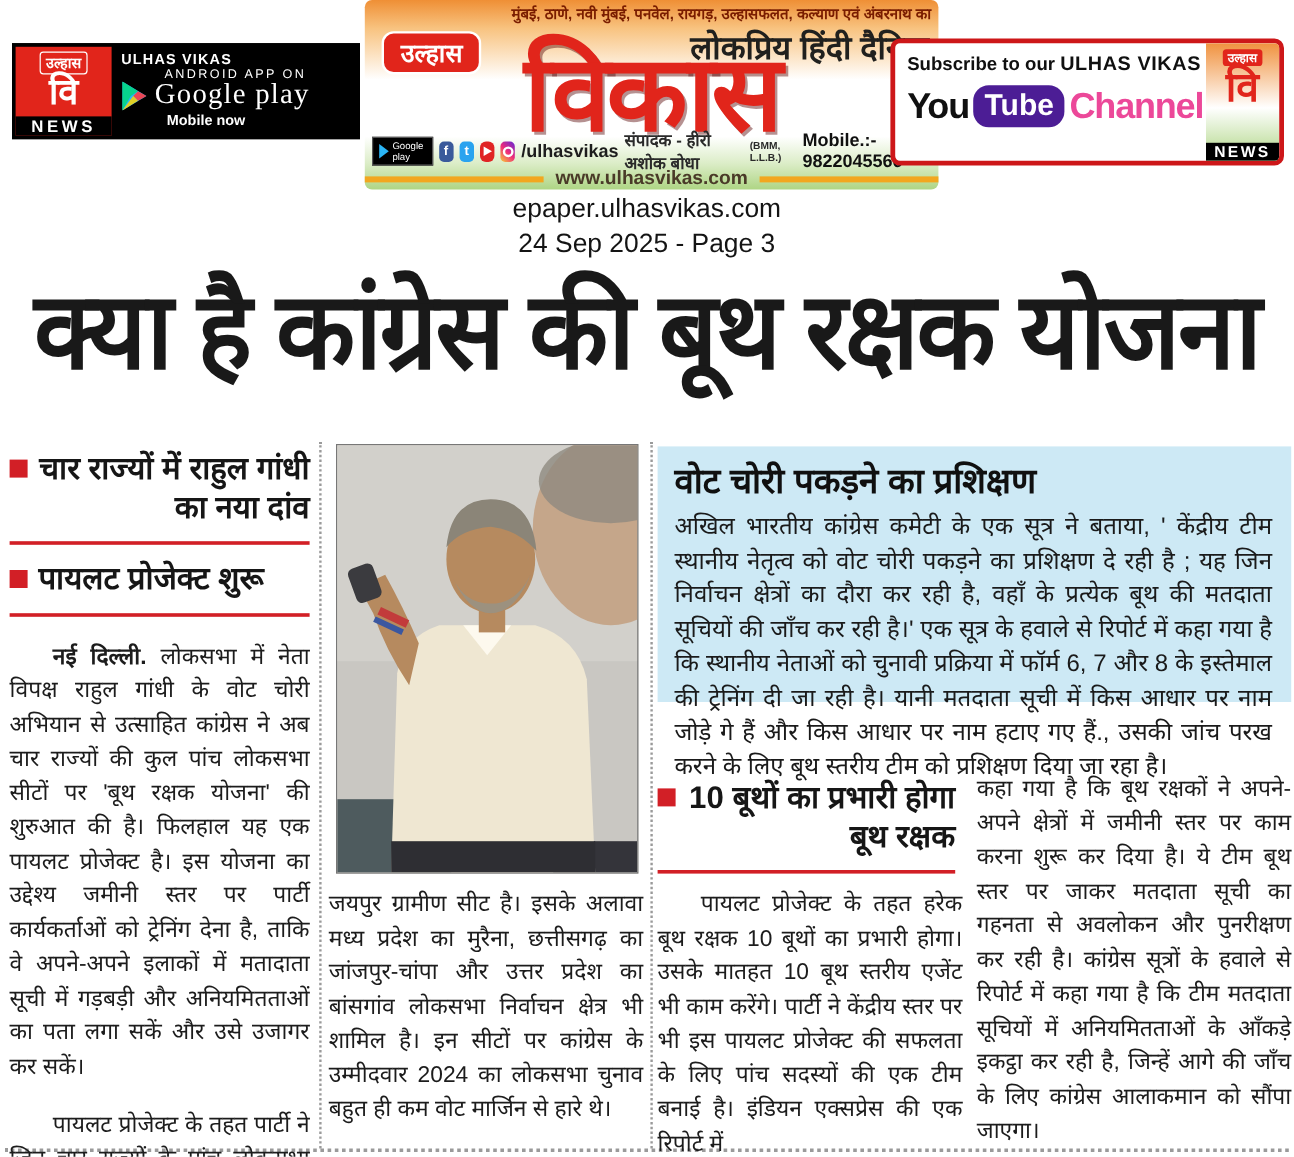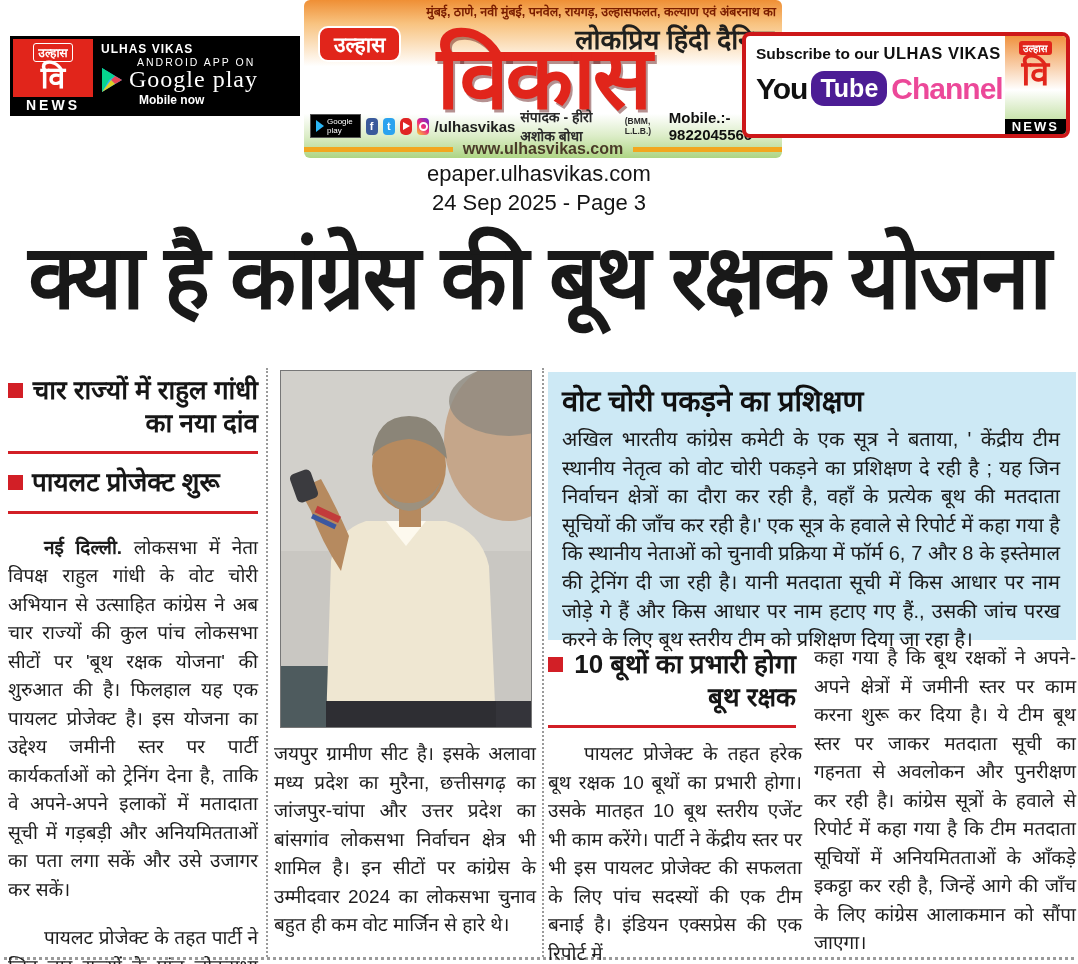--- a/index.html
+++ b/index.html
@@ -107,21 +107,21 @@
   .indent { text-indent:36px; }
   .dateline { font-weight:bold; }
 
   .col1 { position:absolute; left:4px; top:6px; width:250px; }
   .col1 .body-text { margin-top:20px; }
 
   .photo { position:absolute; left:276px; top:2px; width:252px; height:358px;
     border:1px solid #777; background:#c9c7c2; }
   .col2text { position:absolute; left:270px; top:372px; width:262px; }
 
-  .infobox { position:absolute; left:544px; top:4px; width:528px; height:268px;
+  .infobox { position:absolute; left:544px; top:4px; width:528px; height:213px;
     background:#cde9f5; padding:8px 16px 8px 14px; }
   .infobox h2 { margin:0 0 6px 0; font-size:29px; font-weight:bold; color:#101010; }
   .infobox p { margin:0; font-size:20px; line-height:1.43; text-align:justify; color:#1a1a1a; }
 
   .col3 { position:absolute; left:544px; top:280px; width:254px; }
   .col3 .subhead { width:248px; }
   .col4 { position:absolute; left:810px; top:276px; width:262px; }
 </style>
 </head>
 <body>

